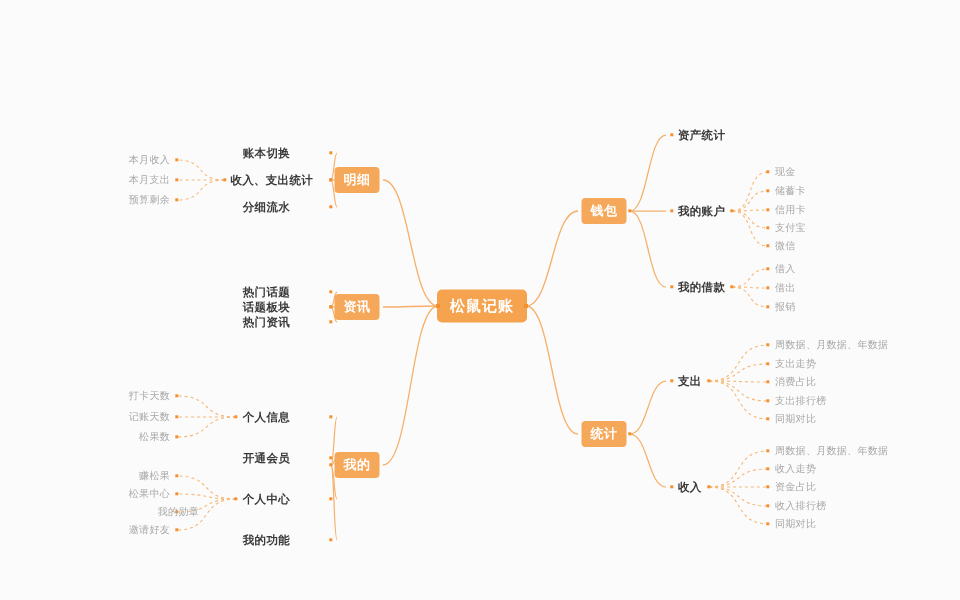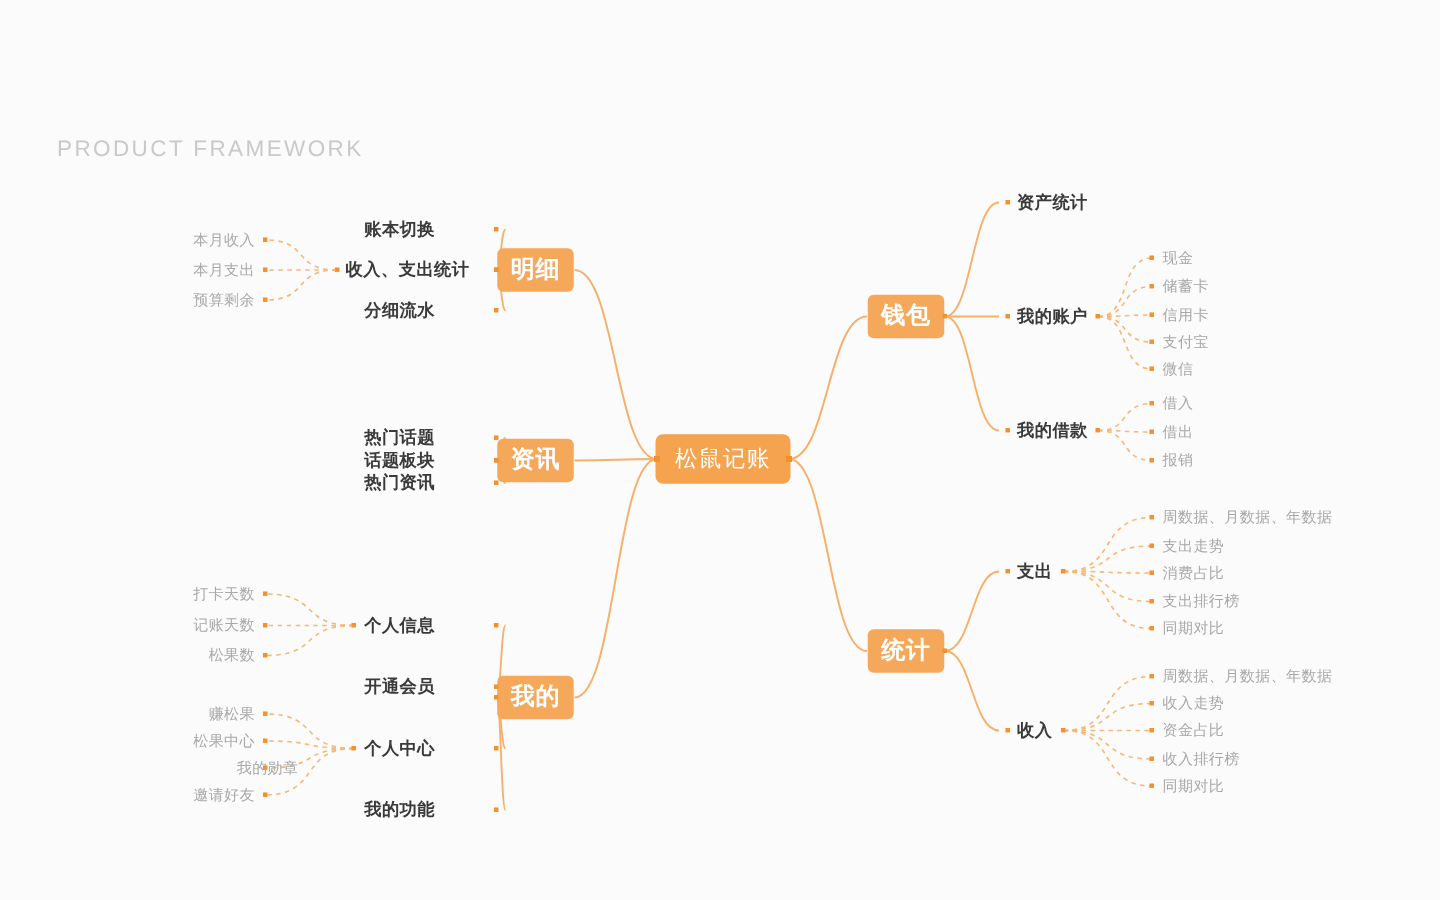--- a/index.html
+++ b/index.html
@@ -34,27 +34,27 @@
   .lnk-solid{fill:none;stroke:#f6b06a;stroke-width:1.25;}
   .lnk-dot{fill:none;stroke:#f7b878;stroke-width:1.1;stroke-dasharray:3 3;}
   .lnk-trunk{fill:none;stroke:#f6b06a;stroke-width:1.3;}
 
   
   .node{position:absolute;white-space:nowrap;}
 
   .n-root{
     transform:translate(-50%,-50%);
     background:#f5a34e;color:#ffffff;
-    font-size:15px;font-weight:normal;letter-spacing:1px;
+    font-size:15px;font-weight:bold;letter-spacing:1px;
     padding:7px 13px;border-radius:5px;
   }
   .n-l2{
     transform:translate(-50%,-50%);
     background:#f6a85a;color:#ffffff;
-    font-size:16px;font-weight:bold;letter-spacing:.5px;
+    font-size:13px;font-weight:bold;letter-spacing:.5px;
     padding:4px 9px;border-radius:4px;text-align:right;
   }
   .n-l3{
     transform:translateY(-50%);
     font-size:11.5px;font-weight:bold;color:#3a3a3a;letter-spacing:.3px;
   }
   .n-l3.right{left:0;}
   .n-l3.left{transform:translate(-100%,-50%);}
   .n-leaf{
     transform:translateY(-50%);
@@ -67,21 +67,20 @@
     transform:translate(-50%,-50%);
   }
   .dot.big{width:4px;height:4px;}
 </style>
 </head>
 <body>
 
 <div id="stage">
 
   <div class="header">
-    <div class="hdr-sub">PRODUCT FRAMEWORK</div>
   </div>
 
   <svg id="links">
       <path d="M438,306 C410.5,306 410.5,180 383,180" class="lnk-trunk"></path>
       <path d="M331,180 C334,180 334,153 337,153" class="lnk-solid"></path>
       <path d="M331,180 C334,180 334,180 337,180" class="lnk-solid"></path>
       <path d="M331,180 C334,180 334,207 337,207" class="lnk-solid"></path>
       <path d="M224.5,180 C195.05,180 206.45,160 177,160" class="lnk-dot"></path>
       <path d="M224.5,180 C195.05,180 206.45,180 177,180" class="lnk-dot"></path>
       <path d="M224.5,180 C195.05,180 206.45,200 177,200" class="lnk-dot"></path>

